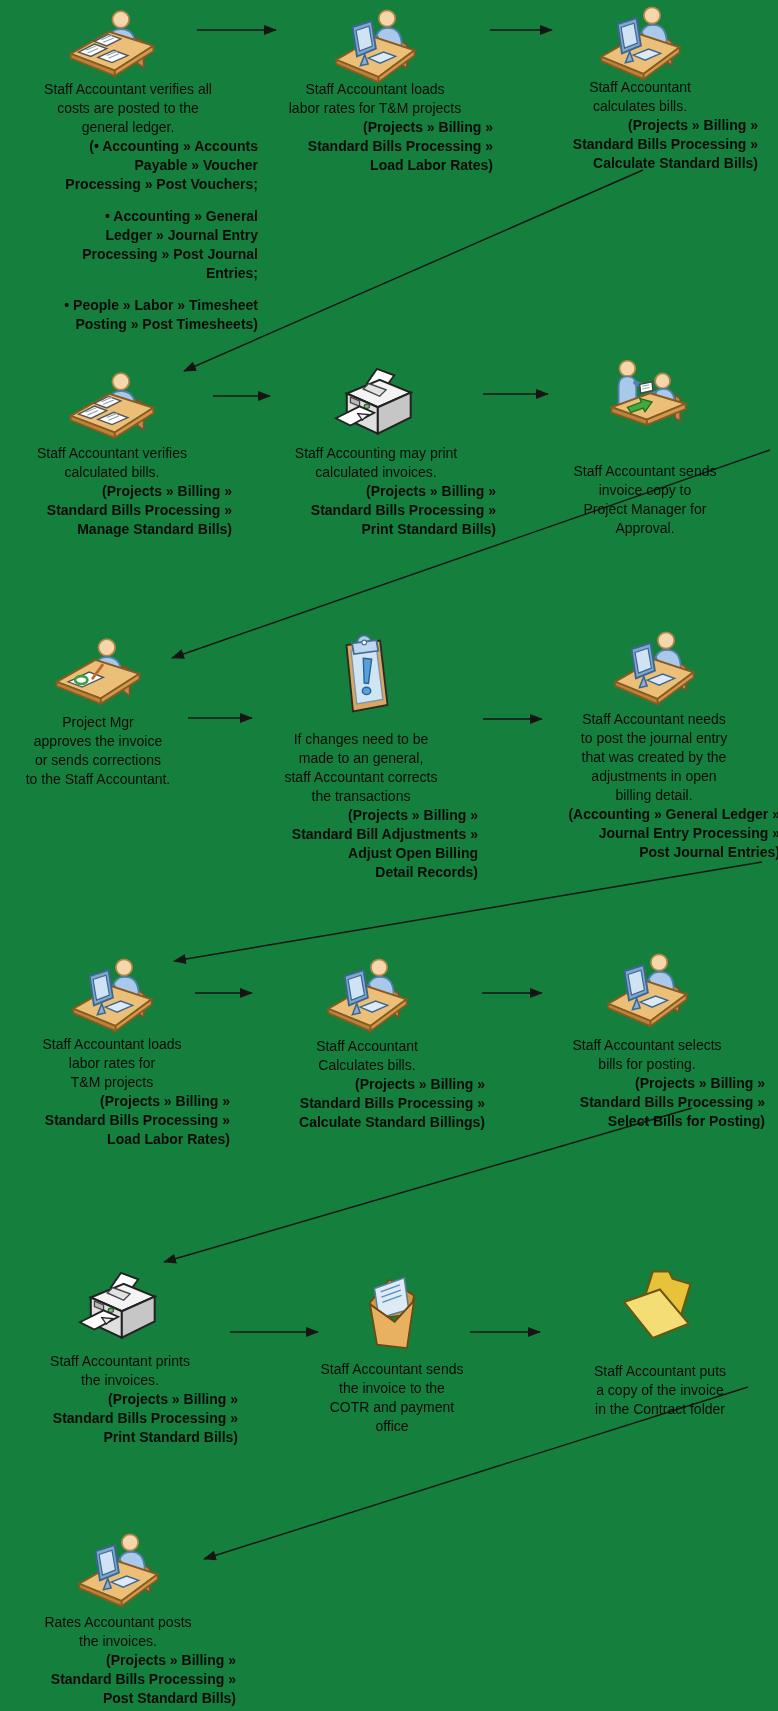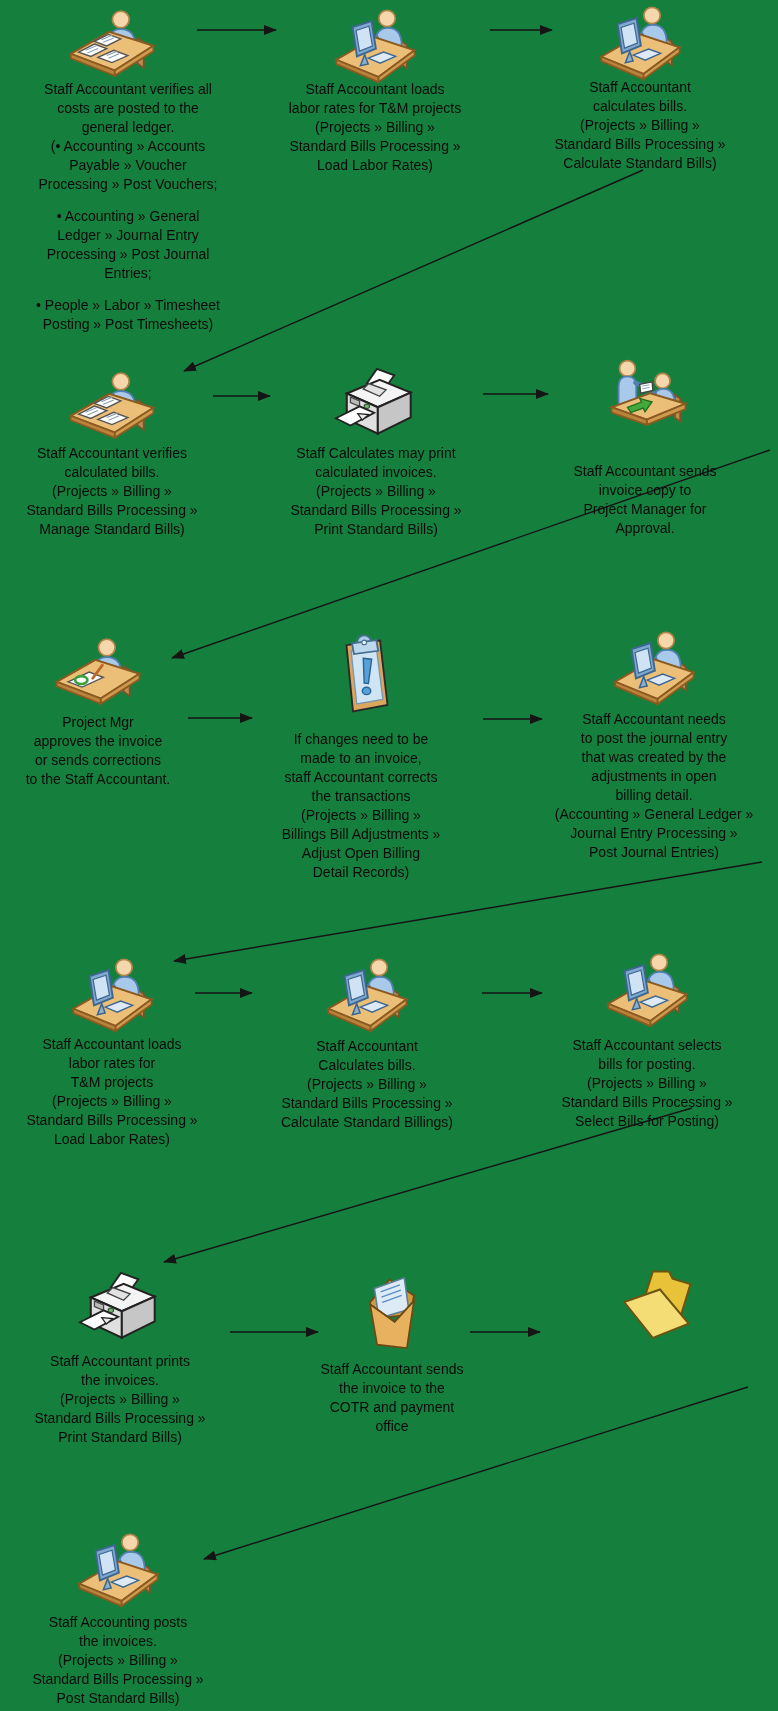--- a/index.html
+++ b/index.html
@@ -7,21 +7,21 @@
     position:relative; width:778px; height:1711px; background:#15803d;
     font-family:"Liberation Sans", sans-serif; overflow:hidden;
   }
   #arrow-layer { position:absolute; left:0; top:0; pointer-events:none; }
   .flow-line { stroke:#151515; stroke-width:1.4; }
   .node-icon { position:absolute; }
   .node-text {
     position:absolute; text-align:center; color:#0a0a0a;
     font-size:14px; line-height:19px;
   }
-  .ln.b { font-weight:normal; }
+  .ln.b { font-weight:bold;text-align:right; }
   .ln.gap { margin-top:13px; }
   .defs-holder { position:absolute; width:0; height:0; overflow:hidden; }
 </style>
 </head>
 <body>
 
 <div id="canvas">
 
   <svg class="defs-holder" aria-hidden="true">
     <defs>
@@ -192,21 +192,21 @@
       <div class="ln">Staff Accountant verifies</div>
       <div class="ln">calculated bills.</div>
       <div class="ln b">(Projects » Billing »</div>
       <div class="ln b">Standard Bills Processing »</div>
       <div class="ln b">Manage Standard Bills)</div>
     </div>
     <svg width="84" height="77" class="node-icon" style="left: 334px; top: 366px;">
       <use href="#sym-printer"></use>
     </svg>
     <div class="node-text" style="left: 256px; top: 444px; width: 240px;">
-      <div class="ln">Staff Calculates may print</div>
+      <div class="ln">Staff Accounting may print</div>
       <div class="ln">calculated invoices.</div>
       <div class="ln b">(Projects » Billing »</div>
       <div class="ln b">Standard Bills Processing »</div>
       <div class="ln b">Print Standard Bills)</div>
     </div>
     <svg width="88" height="88" class="node-icon" style="left: 601px; top: 358px;">
       <use href="#sym-people-table"></use>
     </svg>
     <div class="node-text" style="left: 550px; top: 462px; width: 190px;">
       <div class="ln">Staff Accountant sends</div>
@@ -221,25 +221,25 @@
       <div class="ln">Project Mgr</div>
       <div class="ln">approves the invoice</div>
       <div class="ln">or sends corrections</div>
       <div class="ln">to the Staff Accountant.</div>
     </div>
     <svg width="56" height="84" class="node-icon" style="left: 339px; top: 634px;">
       <use href="#sym-clipboard"></use>
     </svg>
     <div class="node-text" style="left: 244px; top: 730px; width: 234px;">
       <div class="ln">If changes need to be</div>
-      <div class="ln">made to an invoice,</div>
+      <div class="ln">made to an general,</div>
       <div class="ln">staff Accountant corrects</div>
       <div class="ln">the transactions</div>
       <div class="ln b">(Projects » Billing »</div>
-      <div class="ln b">Billings Bill Adjustments »</div>
+      <div class="ln b">Standard Bill Adjustments »</div>
       <div class="ln b">Adjust Open Billing</div>
       <div class="ln b">Detail Records)</div>
     </div>
     <svg width="86" height="76" class="node-icon" style="left: 611px; top: 630px;">
       <use href="#sym-person-computer"></use>
     </svg>
     <div class="node-text" style="left: 528px; top: 710px; width: 252px;">
       <div class="ln">Staff Accountant needs</div>
       <div class="ln">to post the journal entry</div>
       <div class="ln">that was created by the</div>
@@ -295,23 +295,28 @@
     </svg>
     <div class="node-text" style="left: 297px; top: 1360px; width: 190px;">
       <div class="ln">Staff Accountant sends</div>
       <div class="ln">the invoice to the</div>
       <div class="ln">COTR and payment</div>
       <div class="ln">office</div>
     </div>
     <svg width="90" height="86" class="node-icon" style="left: 615px; top: 1268px;">
       <use href="#sym-folder"></use>
     </svg>
+    <div class="node-text" style="left: 570px; top: 1362px; width: 180px;">
+      <div class="ln">Staff Accountant puts</div>
+      <div class="ln">a copy of the invoice</div>
+      <div class="ln">in the Contract folder</div>
+    </div>
     <svg width="86" height="76" class="node-icon" style="left: 75px; top: 1532px;">
       <use href="#sym-person-computer"></use>
     </svg>
     <div class="node-text" style="left: 0px; top: 1613px; width: 236px;">
-      <div class="ln">Staff Accounting posts</div>
+      <div class="ln">Rates Accountant posts</div>
       <div class="ln">the invoices.</div>
       <div class="ln b">(Projects » Billing »</div>
       <div class="ln b">Standard Bills Processing »</div>
       <div class="ln b">Post Standard Bills)</div>
     </div>
   </div>
 
 </body></html>

